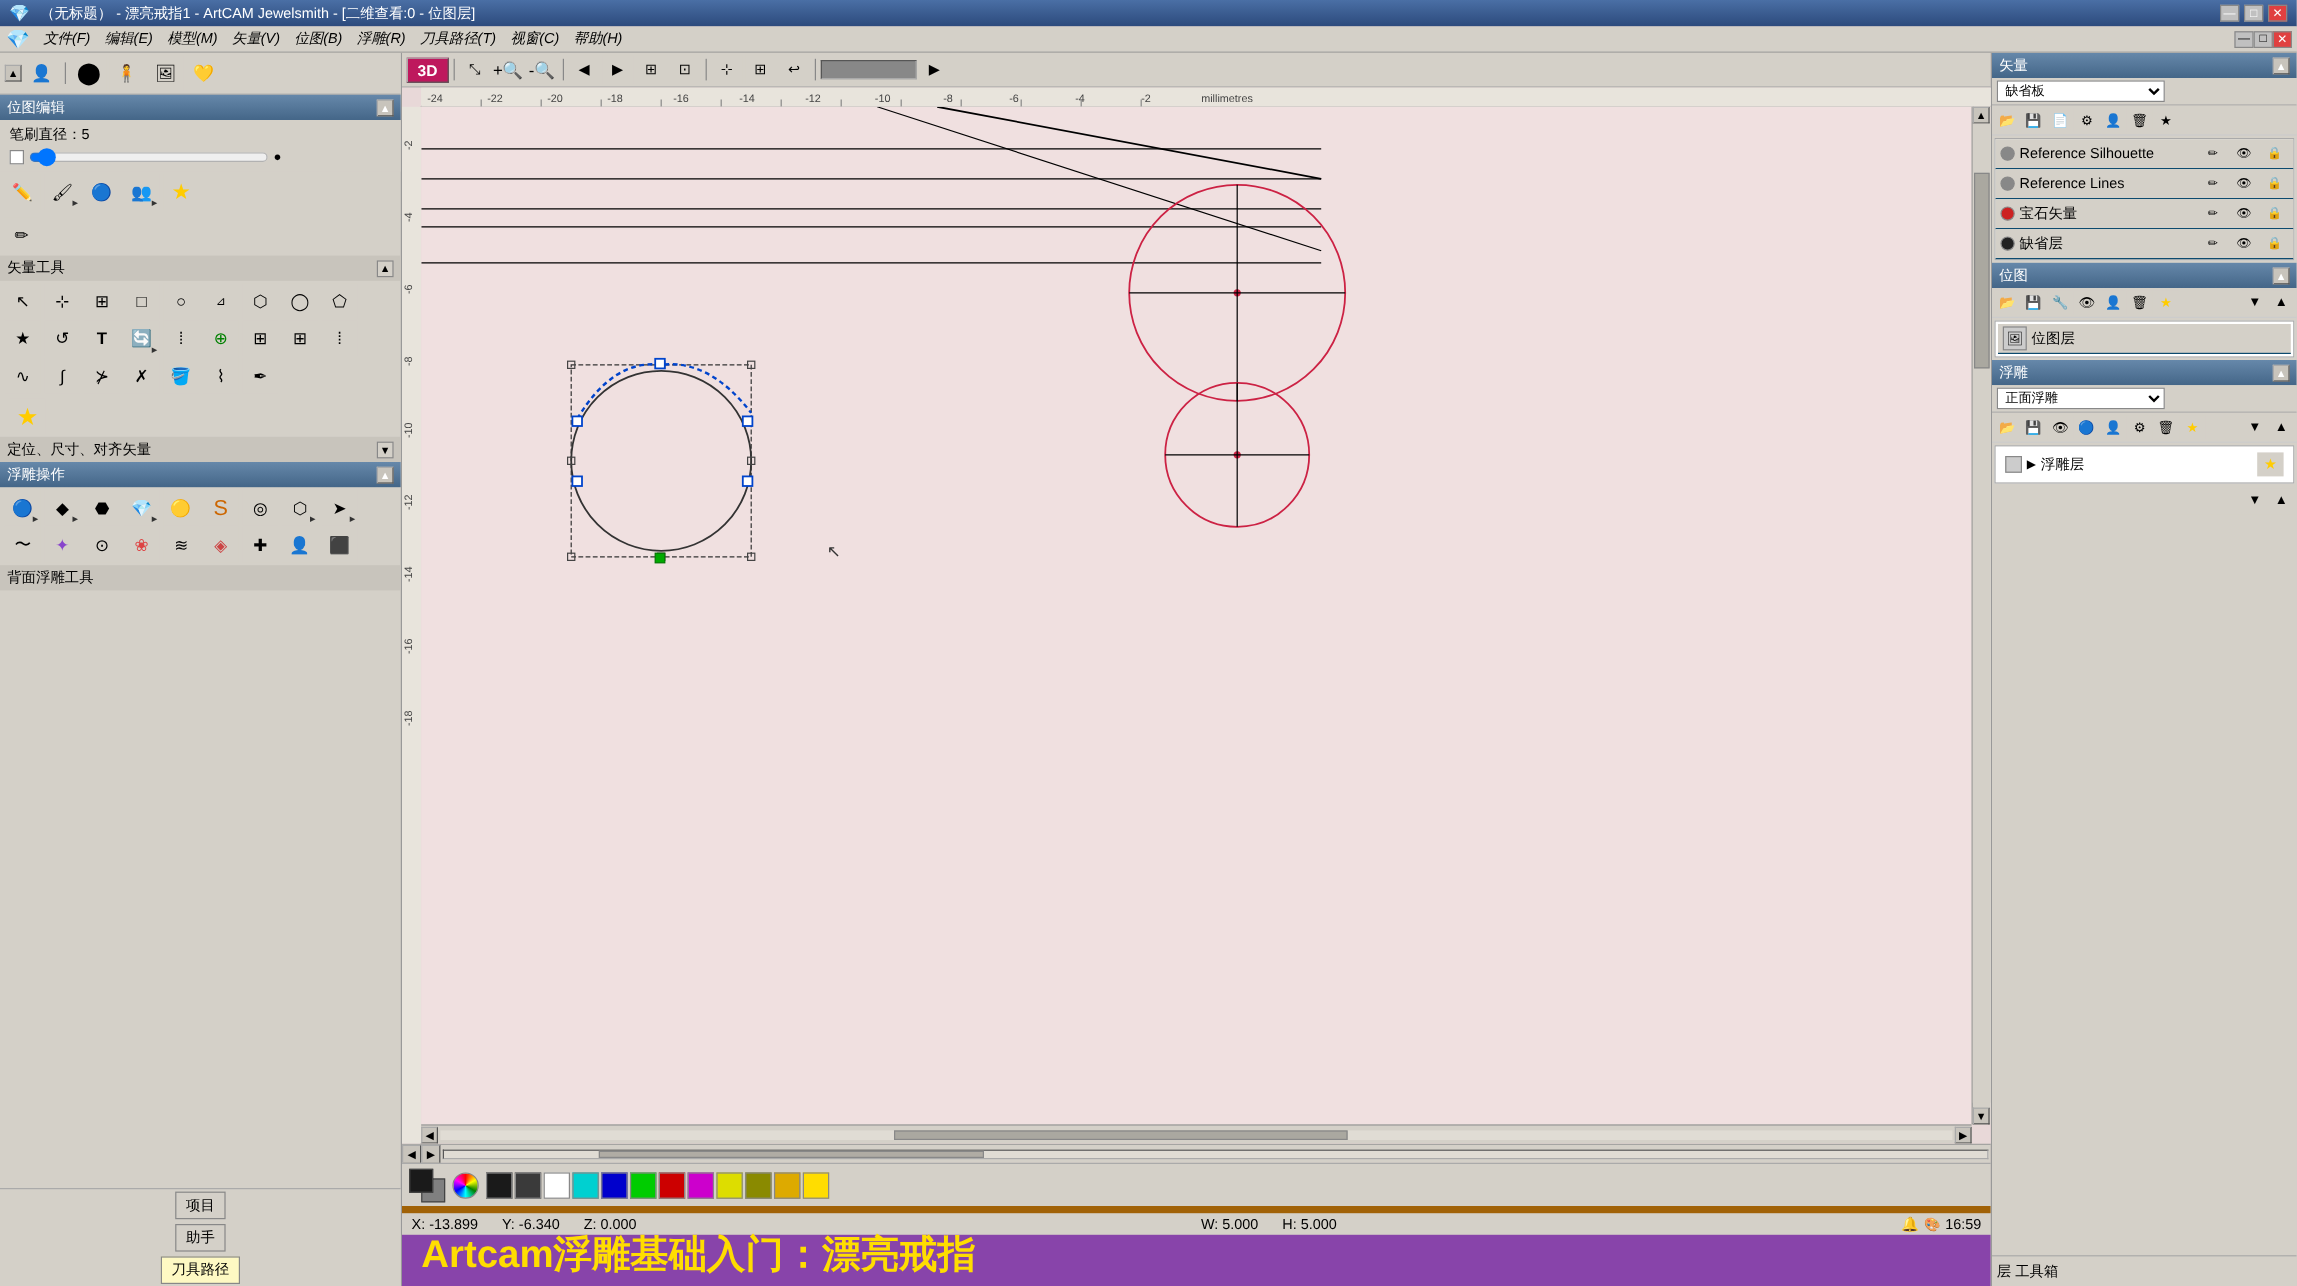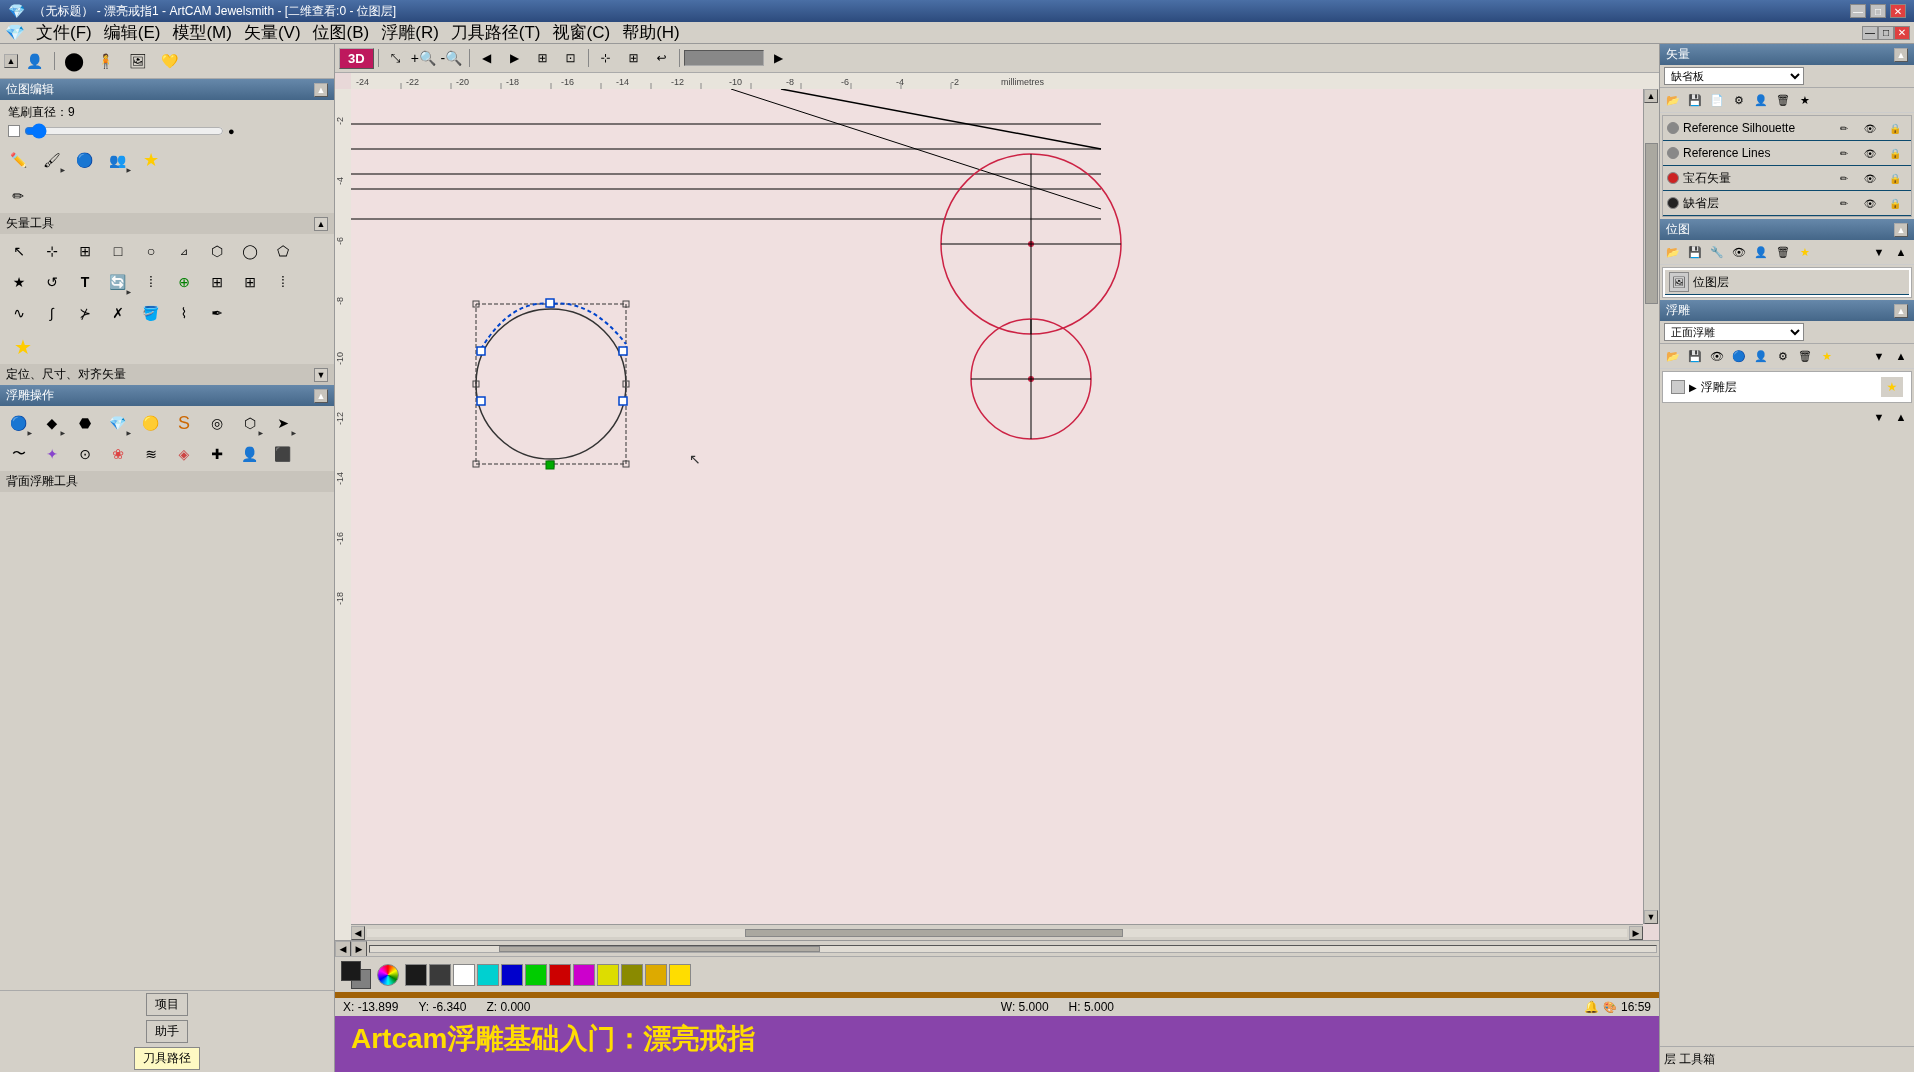--- a/index.html
+++ b/index.html
@@ -31,21 +31,22 @@
       background: #d4d0c8;
       height: 22px;
       display: flex;
       align-items: center;
       padding: 0 4px;
       border-bottom: 1px solid #999;
     }
     .menu-item {
       padding: 2px 6px;
       cursor: pointer;
-      font-size: 17px;
+      font-size: 12px;
+      font-style: italic;
     }
 
     
     #main-layout {
       display: flex;
       height: calc(1072px - 22px - 22px);
     }
 
     
     #left-panel {
@@ -352,26 +353,26 @@
       cursor: pointer;
     }
 
     .layer-expand { font-size: 10px; cursor: pointer; }
 
     
     #bottom-promo {
       background: #8844aa;
       color: #ffdd00;
       padding: 4px 16px;
-      font-size: 28px;
+      font-size: 32px;
       font-weight: bold;
       font-family: 'Microsoft YaHei', sans-serif;
-      height: 56px;
-      display: flex;
-      align-items: flex-start;
+      height: 43px;
+      display: flex;
+      align-items: flex-end;
     }
 
     
     .scroll-arrow {
       width: 14px; height: 14px;
       background: #c8c4bc;
       border: 1px outset #aaa;
       display: flex; align-items: center; justify-content: center;
       cursor: pointer;
       font-size: 9px;
@@ -475,21 +476,21 @@
     </div>
 
     <div class="panel-section-header">
       <span>位图编辑</span>
       <div style="display:flex; gap:2px; align-items:center;">
         <div class="scroll-arrow">▲</div>
       </div>
     </div>
 
     <div id="brush-section">
-      <div class="brush-label">笔刷直径：9</div>
+      <div class="brush-label">笔刷直径：5</div>
       <div class="brush-slider-row">
         <div class="brush-preview"></div>
         <input type="range" class="brush-slider" min="1" max="100" value="5" style="">
         <span style="font-size:11px;">●</span>
       </div>
     </div>
 
     <div class="icon-grid" style="margin-bottom:2px;">
       <div class="grid-icon">✏️</div>
       <div class="grid-icon has-arrow">🖌</div>

